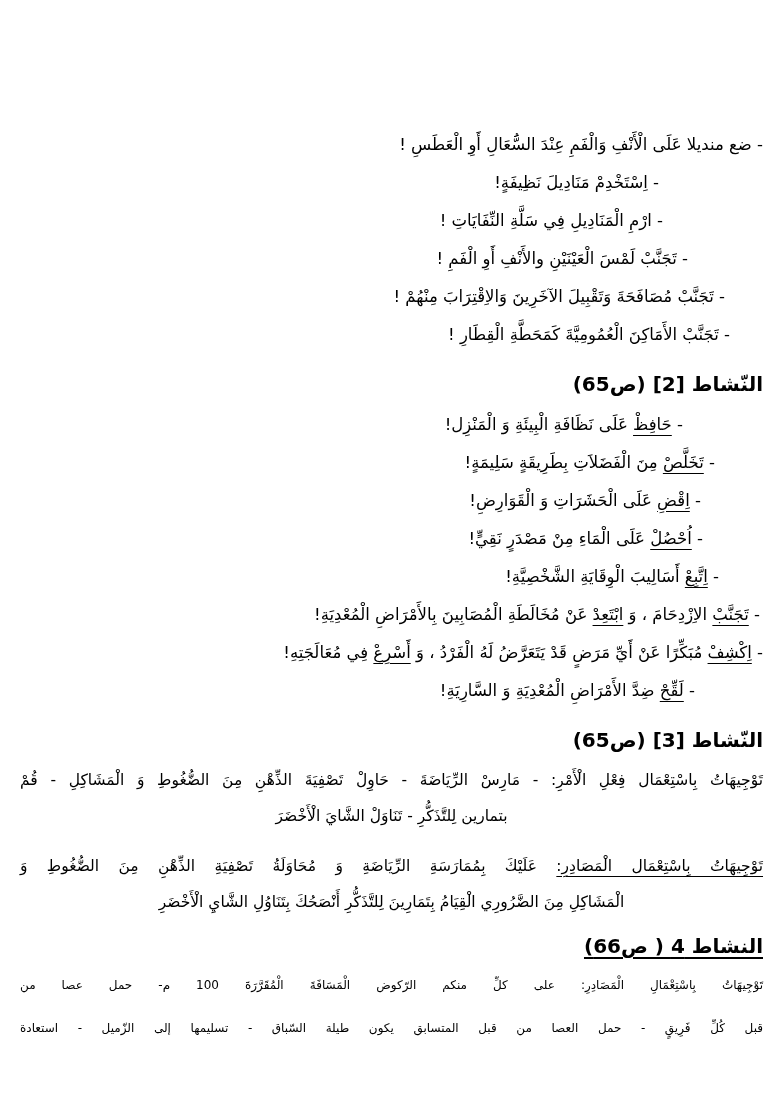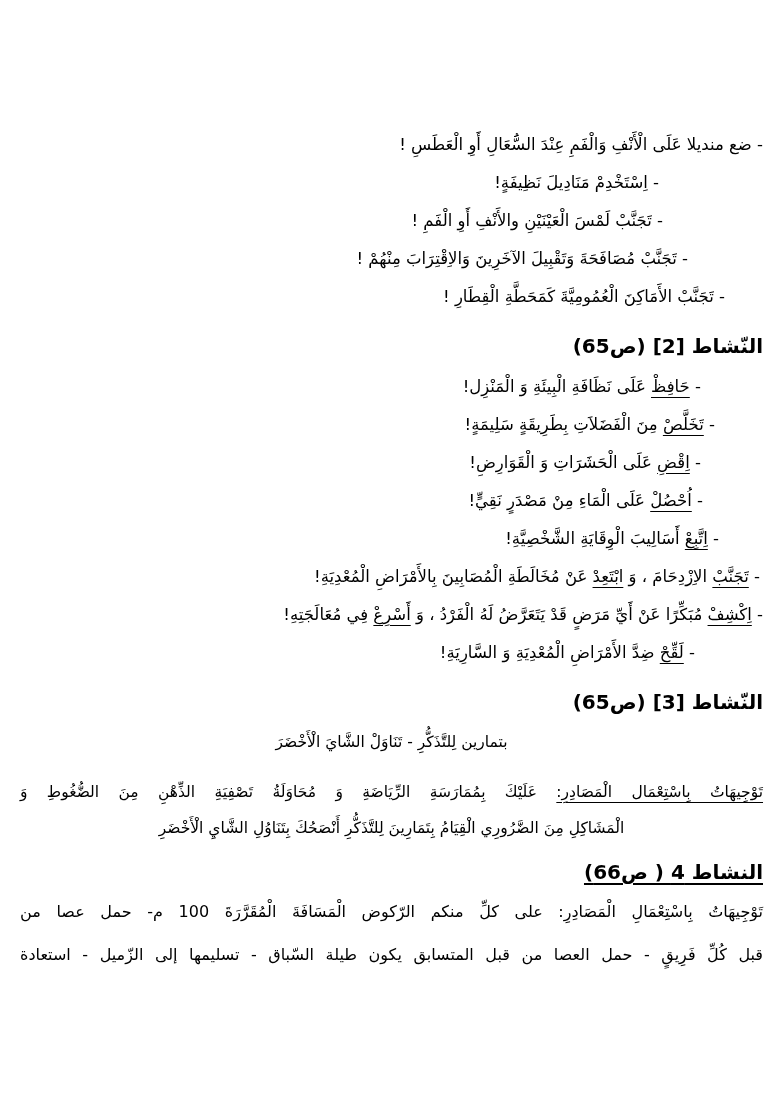--- a/index.html
+++ b/index.html
@@ -15,21 +15,21 @@
   .list .item{
     font-size:16.5px;
     line-height:38px;
     white-space:nowrap;
   }
   .list-top div:nth-of-type(2){margin-right:104px}
   .list-top div:nth-of-type(3){margin-right:100px}
   .list-top div:nth-of-type(4){margin-right:75px}
   .list-top div:nth-of-type(5){margin-right:38px}
   .list-top div:nth-of-type(6){margin-right:33px}
-  .list-a2 div:nth-of-type(1){margin-right:62px}
+  .list-a2 div:nth-of-type(1){margin-right:80px}
   .list-a2 div:nth-of-type(2){margin-right:48px}
   .list-a2 div:nth-of-type(3){margin-right:62px}
   .list-a2 div:nth-of-type(4){margin-right:60px}
   .list-a2 div:nth-of-type(5){margin-right:44px}
   .list-a2 div:nth-of-type(6){margin-right:3px}
   .list-a2 div:nth-of-type(7){margin-right:0}
   .list-a2 div:nth-of-type(8){margin-right:68px}
   
   .hdr{
     font-weight:700;
@@ -41,33 +41,34 @@
   .hdr4 span{text-decoration:underline;text-underline-offset:4px;}
   
   .para{margin:0 0 14px 0;}
   .pline{
     font-size:15.5px;
     line-height:36px;
     text-align:right;
   }
   .just{text-align:justify;text-align-last:justify;}
   .center{text-align:center;text-align-last:center;}
-  .para4 .pline{line-height:43px;font-size:16px;}
+  .para4 .pline{line-height:43px;font-size:12px;}
   
   .u{text-decoration:underline;text-underline-offset:5px;}
 </style>
 </head>
 <body>
 
 <div class="doc">
 
   <div class="list list-top">
 
   <div class="item"><span>- ضع منديلا عَلَى الْأَنْفِ وَالْفَمِ عِنْدَ السُّعَالِ أَوِ الْعَطَسِ !</span></div>
       <div class="item"><span>- اِسْتَخْدِمْ مَنَادِيلَ نَظِيفَةٍ!</span></div>
+      <div class="item"><span>- ارْمِ الْمَنَادِيلِ فِي سَلَّةِ النِّفَايَاتِ !</span></div>
       <div class="item"><span>- تَجَنَّبْ لَمْسَ الْعَيْنَيْنِ والأَنْفِ أَوِ الْفَمِ !</span></div>
       <div class="item"><span>- تَجَنَّبْ مُصَافَحَةَ وَتَقْبِيلَ الآخَرِينَ وَالاِقْتِرَابَ مِنْهُمْ !</span></div>
       <div class="item"><span>- تَجَنَّبْ الأَمَاكِنَ الْعُمُومِيَّةَ كَمَحَطَّةِ الْقِطَارِ !</span></div>
     </div>
 
   <div class="hdr">النّشاط [2] (ص65)</div>
 
   <div class="list list-a2">
 
   <div class="item"><span>- </span><span class="u">حَافِظْ</span><span> عَلَى نَظَافَةِ الْبِيئَةِ وَ الْمَنْزِل!</span></div>
@@ -76,20 +77,21 @@
       <div class="item"><span>- </span><span class="u">اُحْصُلْ</span><span> عَلَى الْمَاءِ مِنْ مَصْدَرٍ نَقِيٍّ!</span></div>
       <div class="item"><span>- </span><span class="u">اِتَّبِعْ</span><span> أَسَالِيبَ الْوِقَايَةِ الشَّخْصِيَّةِ!</span></div>
       <div class="item"><span>- </span><span class="u">تَجَنَّبْ</span><span> الاِزْدِحَامَ ، وَ </span><span class="u">ابْتَعِدْ</span><span> عَنْ مُخَالَطَةِ الْمُصَابِينَ بِالأَمْرَاضِ الْمُعْدِيَةِ!</span></div>
       <div class="item"><span>- </span><span class="u">اِكْشِفْ</span><span> مُبَكِّرًا عَنْ أَيِّ مَرَضٍ قَدْ يَتَعَرَّضُ لَهُ الْفَرْدُ ، وَ </span><span class="u">أَسْرِعْ</span><span> فِي مُعَالَجَتِهِ!</span></div>
       <div class="item"><span>- </span><span class="u">لَقِّحْ</span><span> ضِدَّ الأَمْرَاضِ الْمُعْدِيَةِ وَ السَّارِيَةِ!</span></div>
     </div>
 
   <div class="hdr">النّشاط [3] (ص65)</div>
 
   <div class="para">
+    <div class="pline just"><span>تَوْجِيهَاتُ بِاسْتِعْمَال فِعْلِ الْأَمْرِ: - مَارِسْ الرِّيَاضَةَ - حَاوِلْ تَصْفِيَةَ الذِّهْنِ مِنَ الضُّغُوطِ وَ الْمَشَاكِلِ - قُمْ</span></div>
     <div class="pline center"><span>بتمارين لِلتَّذَكُّرِ - تَنَاوَلْ الشَّايَ الْأَخْضَرَ</span></div>
   </div>
 
   <div class="para">
     <div class="pline just"><span class="u">تَوْجِيهَاتُ بِاسْتِعْمَال الْمَصَادِرِ:</span><span> عَلَيْكَ بِمُمَارَسَةِ الرِّيَاضَةِ وَ مُحَاوَلَةُ تَصْفِيَةِ الذِّهْنِ مِنَ الضُّغُوطِ وَ</span></div>
     <div class="pline center"><span>الْمَشَاكِلِ  مِنَ الضَّرُورِي الْقِيَامُ بِتَمَارِينَ لِلتَّذَكُّرِ  أَنْصَحُكَ بِتَنَاوُلِ الشَّايِ الْأَخْضَرِ</span></div>
   </div>
 
   <div class="hdr hdr4"><span>النشاط 4 ( ص66)</span></div>
 

